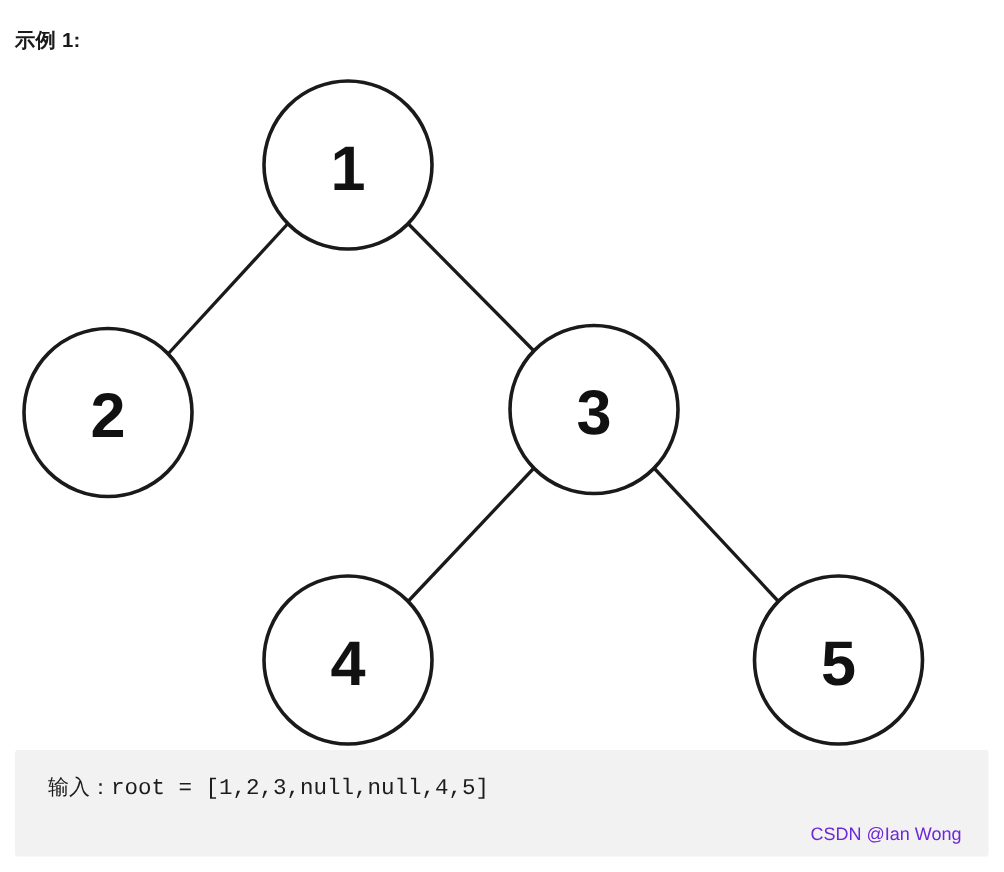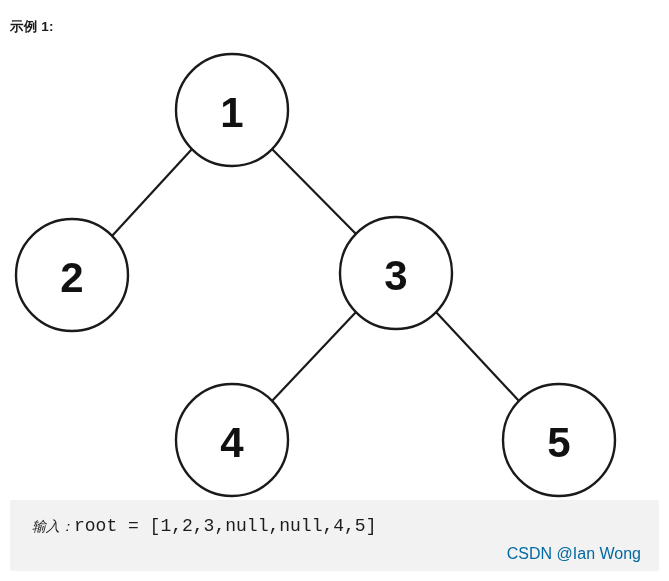--- a/index.html
+++ b/index.html
@@ -61,34 +61,33 @@
   }
   .io-line {
     position: absolute;
     left: 22px;
     font-size: 14px;
     color: #1c1c1c;
     white-space: pre;
   }
   .io-line .cn {
     font-family: "Liberation Sans", sans-serif;
-    font-style: italic;
   }
   .io-line .code {
     font-family: "Liberation Mono", monospace;
-    font-size: 18px;
+    font-size: 15px;
   }
   #io-input { top: 16px; }
   #io-output { top: 42px; }
   .watermark {
     position: absolute;
     right: 18px;
     bottom: 8px;
-    font-size: 16px;
-    color: #0369a1;
+    font-size: 12px;
+    color: #6d28d9;
     font-family: "Liberation Sans", sans-serif;
   }
 </style>
 </head>
 <body>
 
 <div class="page">
 
   <div class="example-label">示例 1:</div>
 

